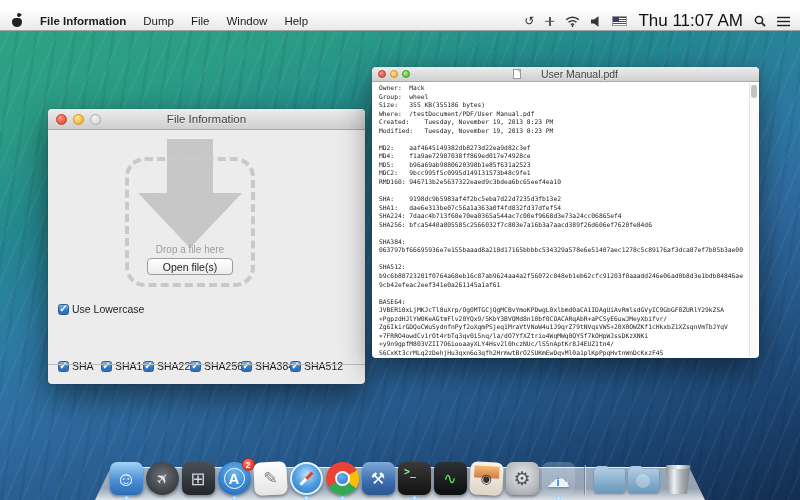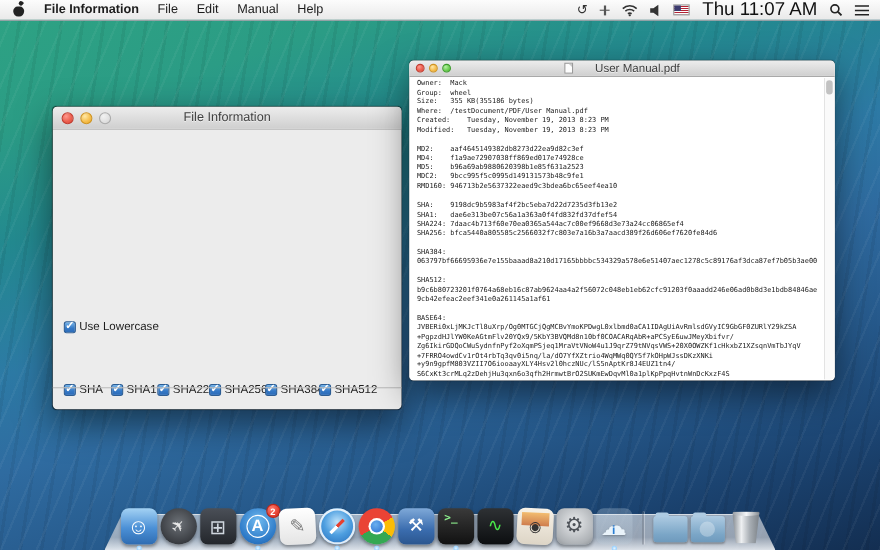--- a/index.html
+++ b/index.html
@@ -6,20 +6,21 @@
   html,body { width:800px; height:500px; overflow:hidden; }
   body { font-family:"Liberation Sans", sans-serif; position:relative; }
 
   
   .desktop {
     position:absolute; inset:0;
     background:
       repeating-linear-gradient(113deg, rgba(255,255,255,0.045) 0 2px, rgba(255,255,255,0) 2px 15px),
       repeating-linear-gradient(99deg, rgba(0,0,0,0.06) 0 3px, rgba(0,0,0,0) 3px 19px),
       linear-gradient(163deg, #2ea383 0%, #2b9c85 16%, #23898f 30%, #2d7aa5 46%, #2f6ba0 58%, #26598b 72%, #1b4370 86%, #132e51 100%);
+    margin-top: 12px;
   }
 
   
   .menubar {
     position:absolute; left:0; top:0; width:800px; height:19px;
     background:linear-gradient(180deg,#fcfcfc,#e9e9e9);
     border-bottom:1px solid #9fa4a9;
     display:flex; align-items:center; font-size:11.5px; color:#1c1c1c; z-index:50;
   }
   .menubar-left { display:flex; align-items:center; gap:17px; padding-left:12px; }
@@ -154,23 +155,23 @@
 </head>
 <body>
 
 <div class="desktop">
 
   <div class="menubar">
     <div class="menubar-left">
       <span class="apple-logo"></span>
       <span class="menu-item app-menu-name">File Information</span>
       <span class="menubar-menus" style="display:flex;gap:17px;">
+          <span class="menu-item">Dump</span>
           <span class="menu-item">File</span>
-          <span class="menu-item">Edit</span>
-          <span class="menu-item">Manual</span>
+          <span class="menu-item">Window</span>
           <span class="menu-item">Help</span>
         </span>
     </div>
     <div class="menubar-right">
       <span class="mb-icon tm-glyph">↺</span>
       <span class="mb-icon">
           <span class="sparkle"></span>
         </span>
       <span class="mb-icon">
         <svg width="15" height="11" viewBox="0 0 15 11">
@@ -212,20 +213,27 @@
   <div class="window" id="win-fileinfo">
     <div class="titlebar">
       <div class="lights">
         <span class="light red"></span>
         <span class="light yellow"></span>
         <span class="light gray"></span>
       </div>
       <span class="win-title">File Information</span>
     </div>
 
+    <div class="dropzone-area">
+      <div class="arrow-shaft"></div>
+      <div class="arrow-head"></div>
+      <div class="dash-box"></div>
+      <div class="drop-hint">Drop a file here</div>
+      <button class="open-btn">Open file(s)</button>
+    </div>
 
     <div class="cb-row" id="row-lowercase">
         <label class="cb-item checked">
           <span class="cb"></span>
           <span class="cb-label">Use Lowercase</span>
         </label>
       </div>
     <div class="cb-row" id="row-digest2">
         <label class="cb-item checked">
           <span class="cb"></span>

